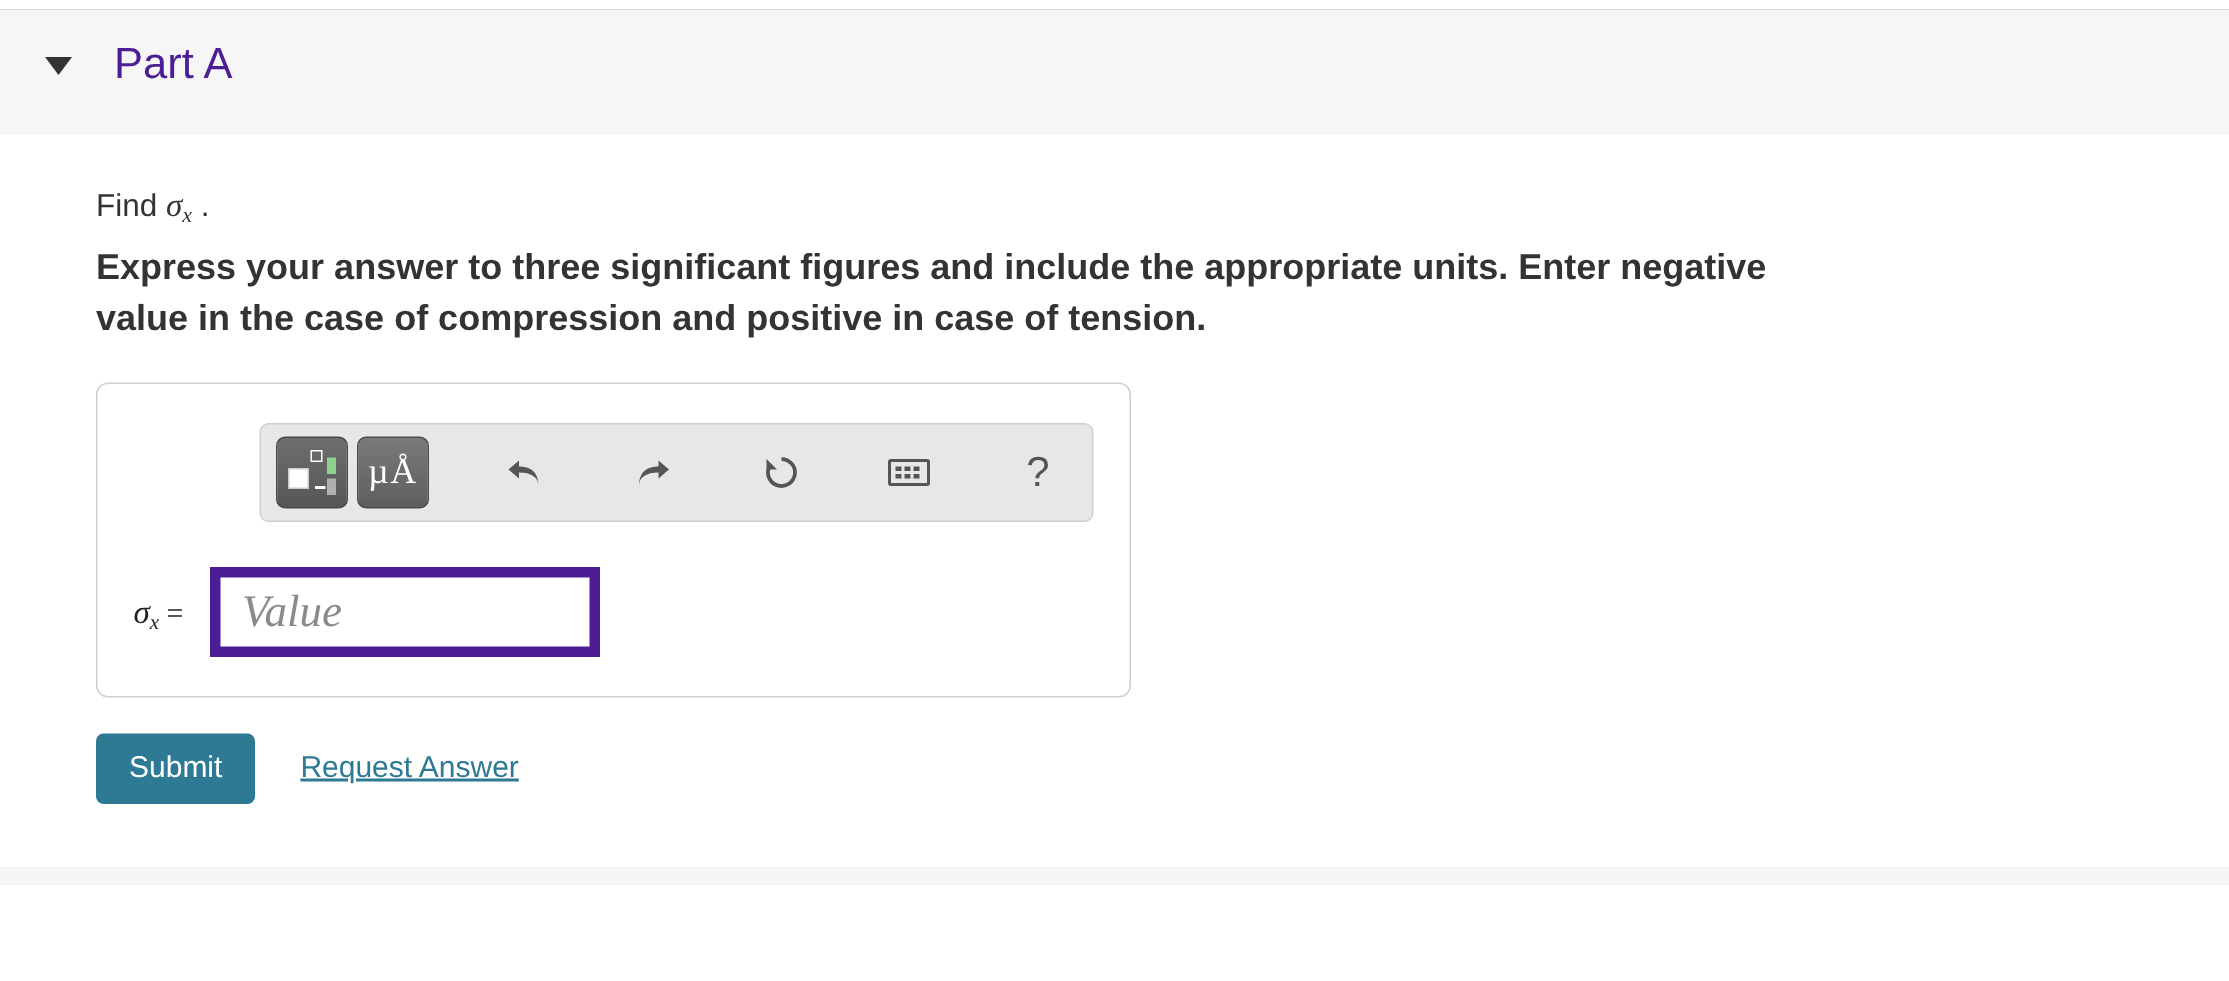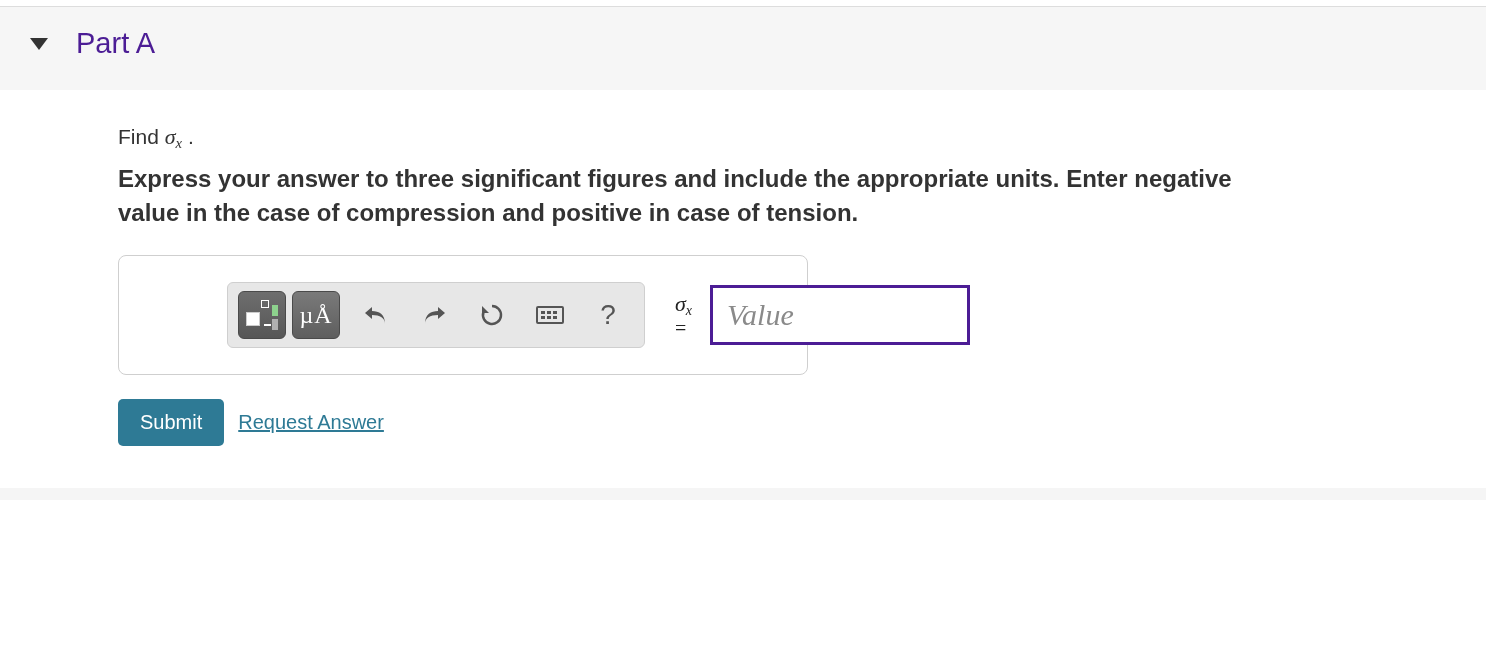--- a/index.html
+++ b/index.html
@@ -24,21 +24,21 @@
     border-left: 9px solid transparent;
     border-right: 9px solid transparent;
     border-top: 12px solid #333;
   }
   .part-title {
     font-weight: 400;
     font-size: 29px;
     color: #4c1d95;
   }
   .content {
-    padding: 10px 0 10px 118px;
+    padding: 10px 0 10px 64px;
     max-width: 1380px;
   }
   .prompt-line {
     font-size: 21px;
     color: #333;
     margin: 18px 0 12px 0;
   }
   .sigma { font-style: italic; font-family: "Times New Roman", serif; font-size:22px;}
   .sub { font-style: italic; font-family: "Times New Roman", serif; font-size: 0.7em; position: relative; top: 4px; }
   .instructions {
@@ -48,21 +48,21 @@
     line-height: 1.4;
     margin-bottom: 26px;
     max-width: 1120px;
   }
   .answer-box {
     border: 1px solid #cfcfcf;
     border-radius: 8px;
     padding: 26px 24px 26px 24px;
     width: 690px;
     display: flex;
-    flex-direction: row;
+    flex-direction: column;
     gap: 30px;
   }
   .toolbar-wrap {
     display: flex;
     align-items: center;
     gap: 18px;
   }
   .toolbar-spacer { width: 66px; }
   .toolbar {
     background: #e7e7e7;
@@ -108,34 +108,34 @@
   .tpl-line{ position:absolute; width:7px; height:2px; background:#fff; right:7px; bottom:4px;}
 
   .mu-a { font-family: "Times New Roman", serif; font-size: 24px; letter-spacing:1px;}
 
   .inputs-row {
     display:flex; align-items:center; gap: 18px;
   }
   .eq-label { font-family:"Times New Roman", serif; font-size: 20px; font-style: italic; color:#222; }
   .eq-label .eq { font-style: normal; }
   .field {
-    border: 3px solid #4c1d95;
+    border: 7px solid #4c1d95;
     height: 60px;
     width: 260px;
     padding: 6px 14px;
     font-family: "Times New Roman", serif;
     font-style: italic;
     font-size: 30px;
     color: #333;
     outline: none;
   }
   .field::placeholder { color:#8a8a8a; }
 
   .actions {
-    display:flex; align-items: center; gap: 14px;
+    display:flex; align-items: center; gap: 30px;
     margin-top: 24px;
   }
   .submit-btn {
     background: #2e7a95;
     color: #fff;
     border: none;
     border-radius: 5px;
     padding: 12px 22px;
     font-size: 20px;
     cursor: pointer;

